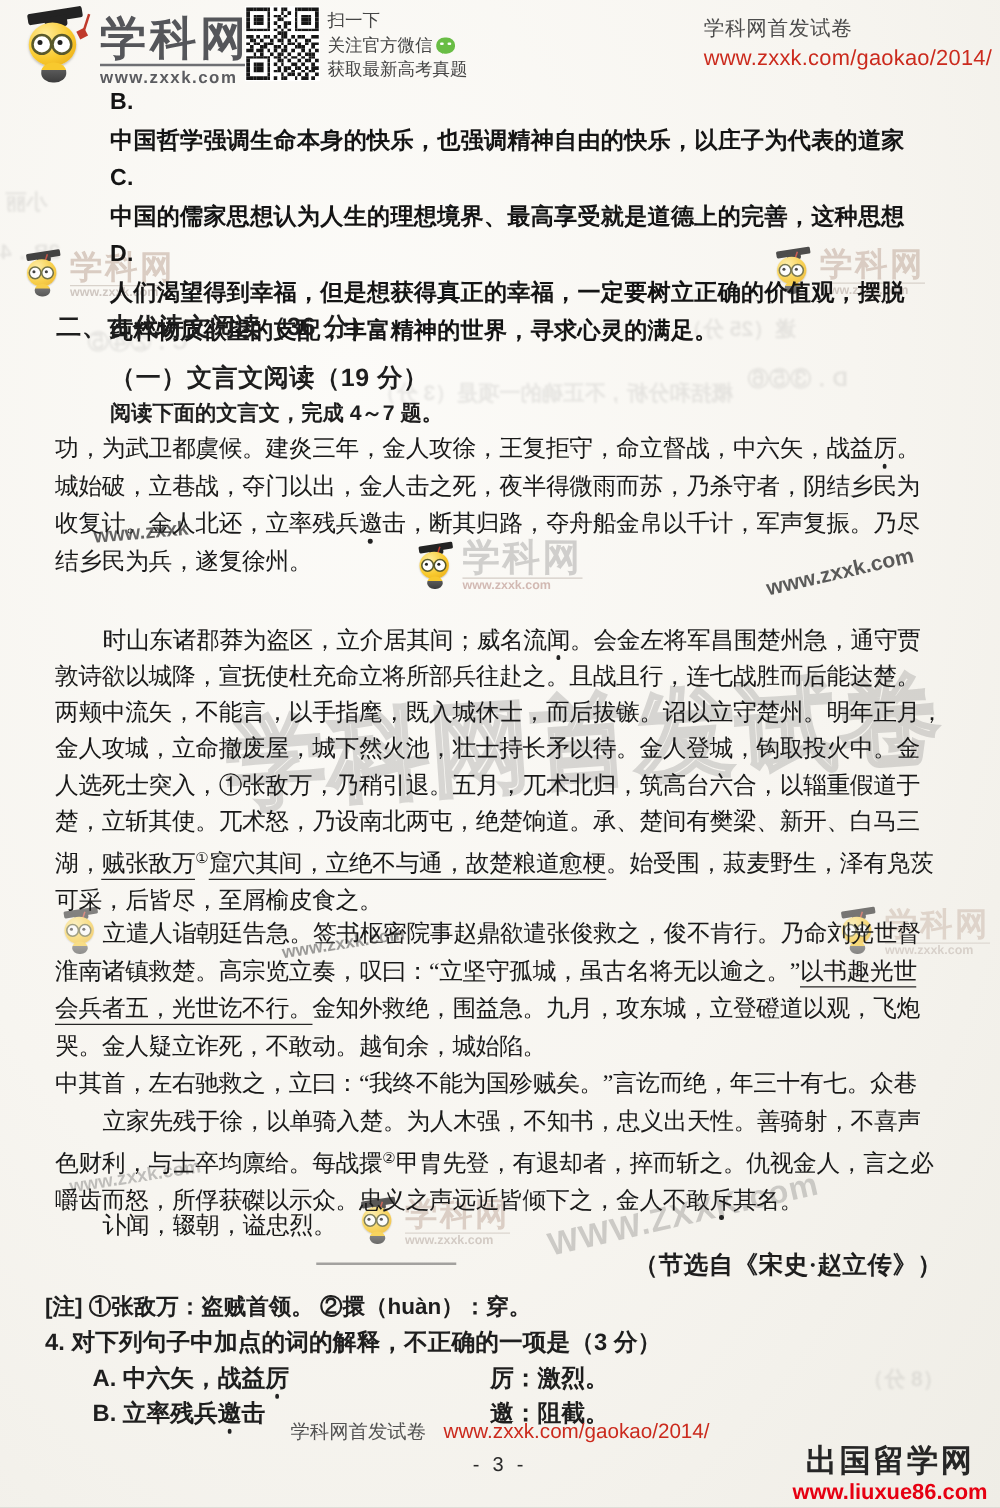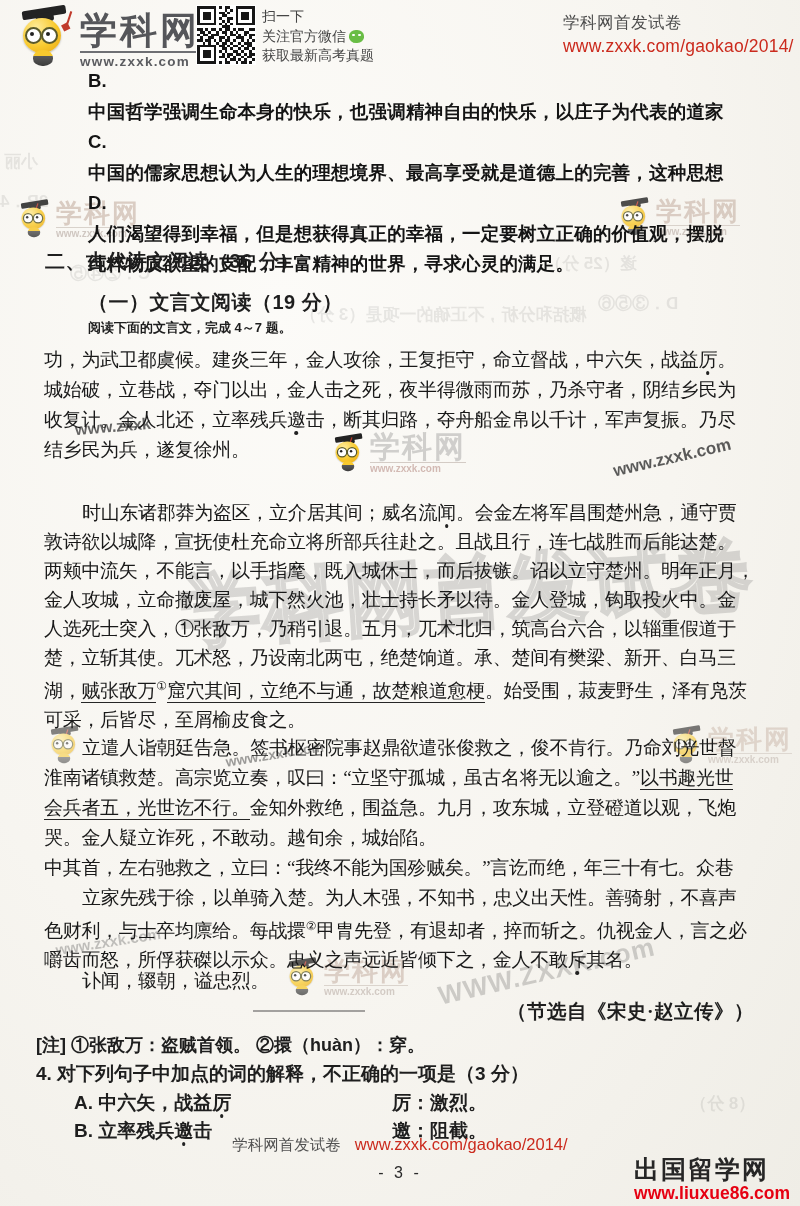--- a/index.html
+++ b/index.html
@@ -39,21 +39,21 @@
   
   .topopt{position:absolute;left:88px;width:690px;font-size:18.5px;font-weight:700;line-height:30.5px;letter-spacing:.2px;color:#141414;}
   .topopt .lbl{position:absolute;left:0;top:0;}
   .topopt .tx{margin-left:40px;}
   .topopt .tx div{white-space:nowrap;}
   #optB{top:66px}#optC{top:127px}#optD{top:188px}
 
   
   .sec1{position:absolute;left:45px;top:248px;font-size:20px;font-weight:800;letter-spacing:.5px;}
   .sec2{position:absolute;left:88px;top:289px;font-size:20px;font-weight:800;letter-spacing:.5px;}
-  .intro{position:absolute;left:88px;top:319px;font-size:13px;font-weight:600;}
+  .intro{position:absolute;left:88px;top:319px;font-size:17px;font-weight:600;}
 
   
   .para{position:absolute;left:44px;width:722px;font-family:"Liberation Serif", serif;font-size:19px;color:#191919;letter-spacing:-.3px;}
   .para .pl{white-space:nowrap;}
   .para .pl.ind{text-indent:2em;}
   #p1{top:345px;line-height:30px;}
   #p2{top:498px;line-height:29px;}
   #p3{top:733px;line-height:30px;}
   #p4{top:883px;line-height:29px;}
   #pend{top:966px;line-height:29px;}
@@ -69,21 +69,21 @@
   .q4{position:absolute;left:36px;top:1061px;font-size:19px;font-weight:700;}
   .qopt{position:absolute;left:74px;font-size:19px;font-weight:600;white-space:nowrap;}
   .qopt .gloss{position:absolute;left:318px;top:0;}
   #qoptA{top:1090px}#qoptB{top:1118px}
 
   
   .footer{position:absolute;left:0;right:0;top:1135px;text-align:center;white-space:nowrap;}
   .f-label{font-size:15.5px;color:#525252;margin-right:14px;}
   .f-url{font-size:16.5px;color:#cb2a1d;}
   .pageno{position:absolute;left:0;right:0;top:1164px;text-align:center;font-size:16px;letter-spacing:3px;color:#2a2a2a;}
-  .liuxue{position:absolute;right:10px;bottom:3px;text-align:left;line-height:1.1;}
+  .liuxue{position:absolute;right:10px;bottom:3px;text-align:center;line-height:1.1;}
   .lx-name{font-size:25px;font-weight:700;color:#262626;letter-spacing:2px;}
   .lx-url{font-size:17.5px;font-weight:700;color:#e8randomize0012;color:#e60012;}
 
   
   .wm{position:absolute;pointer-events:none;}
   .wm-group{display:flex;align-items:flex-start;}
   .wm-group .mascot{transform:scale(.62);transform-origin:top left;width:40px;height:42px;}
   .wm-gname{font-size:26px;font-weight:800;color:rgba(150,110,90,.38);letter-spacing:2px;line-height:26px;}
   .wm-gurl{font-size:10px;font-weight:700;color:rgba(140,120,110,.45);border-top:1.5px solid rgba(140,120,110,.35);margin-top:1px;}
   .wm-big{left:180px;top:540px;font-size:80px;font-weight:800;letter-spacing:2px;color:rgba(255,255,255,0);

